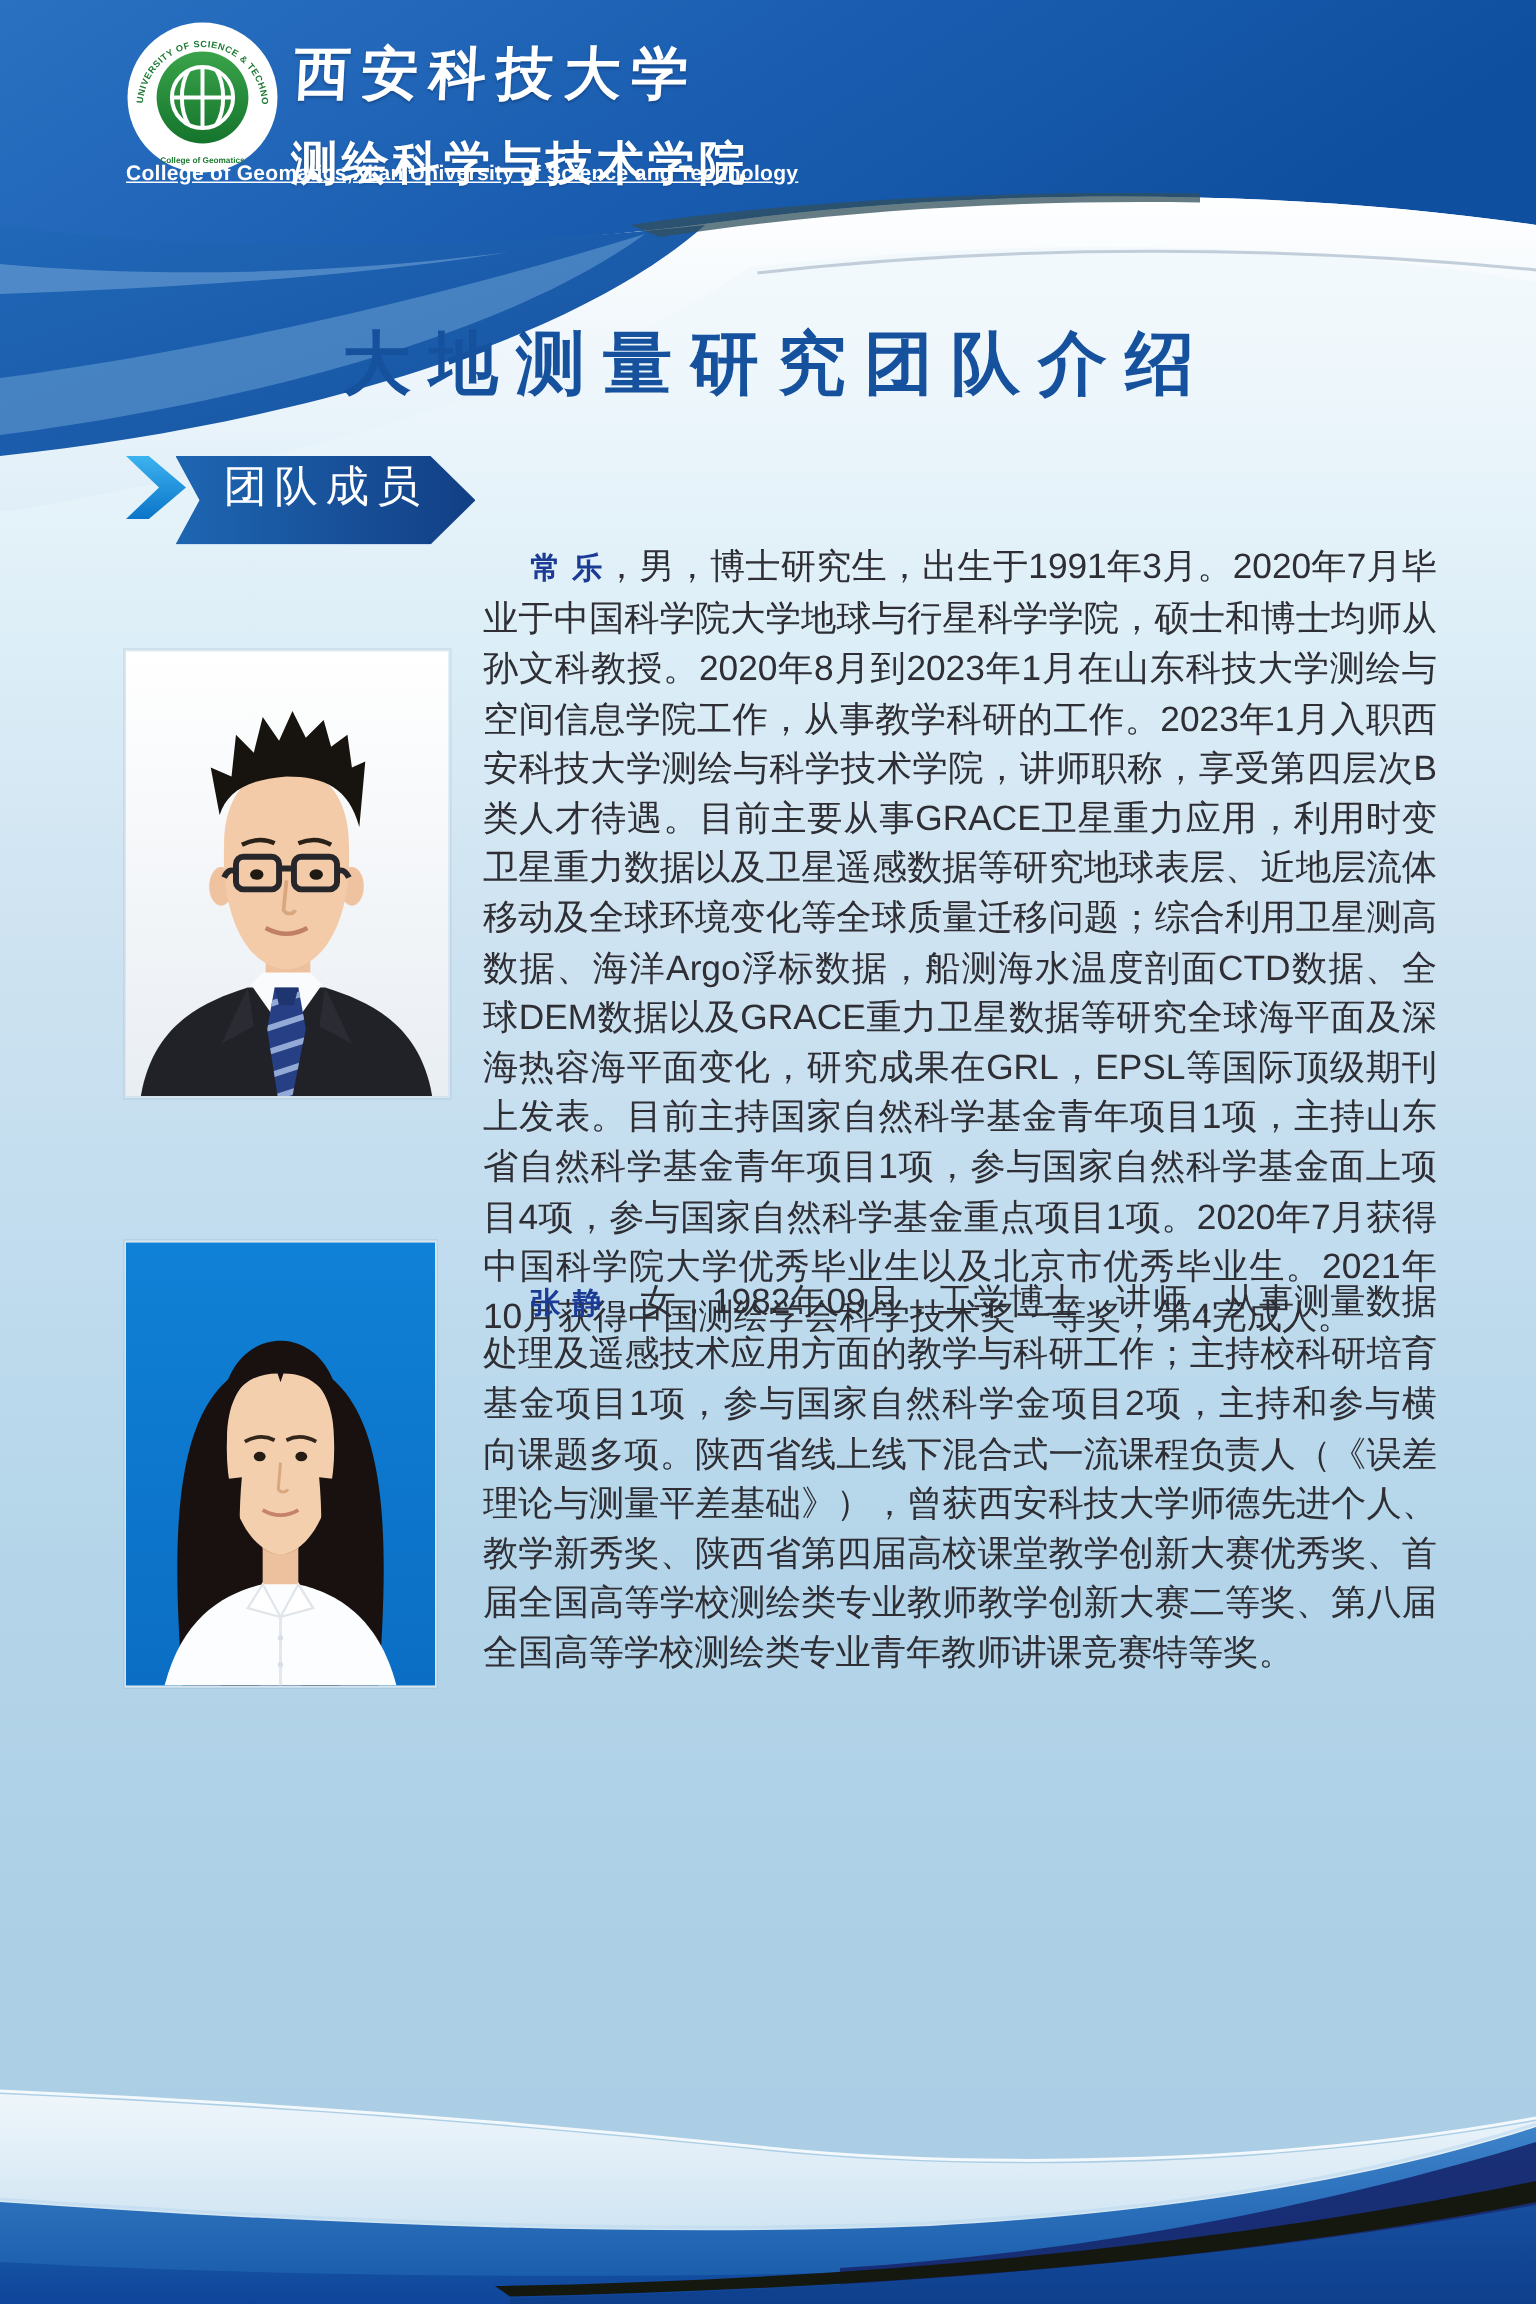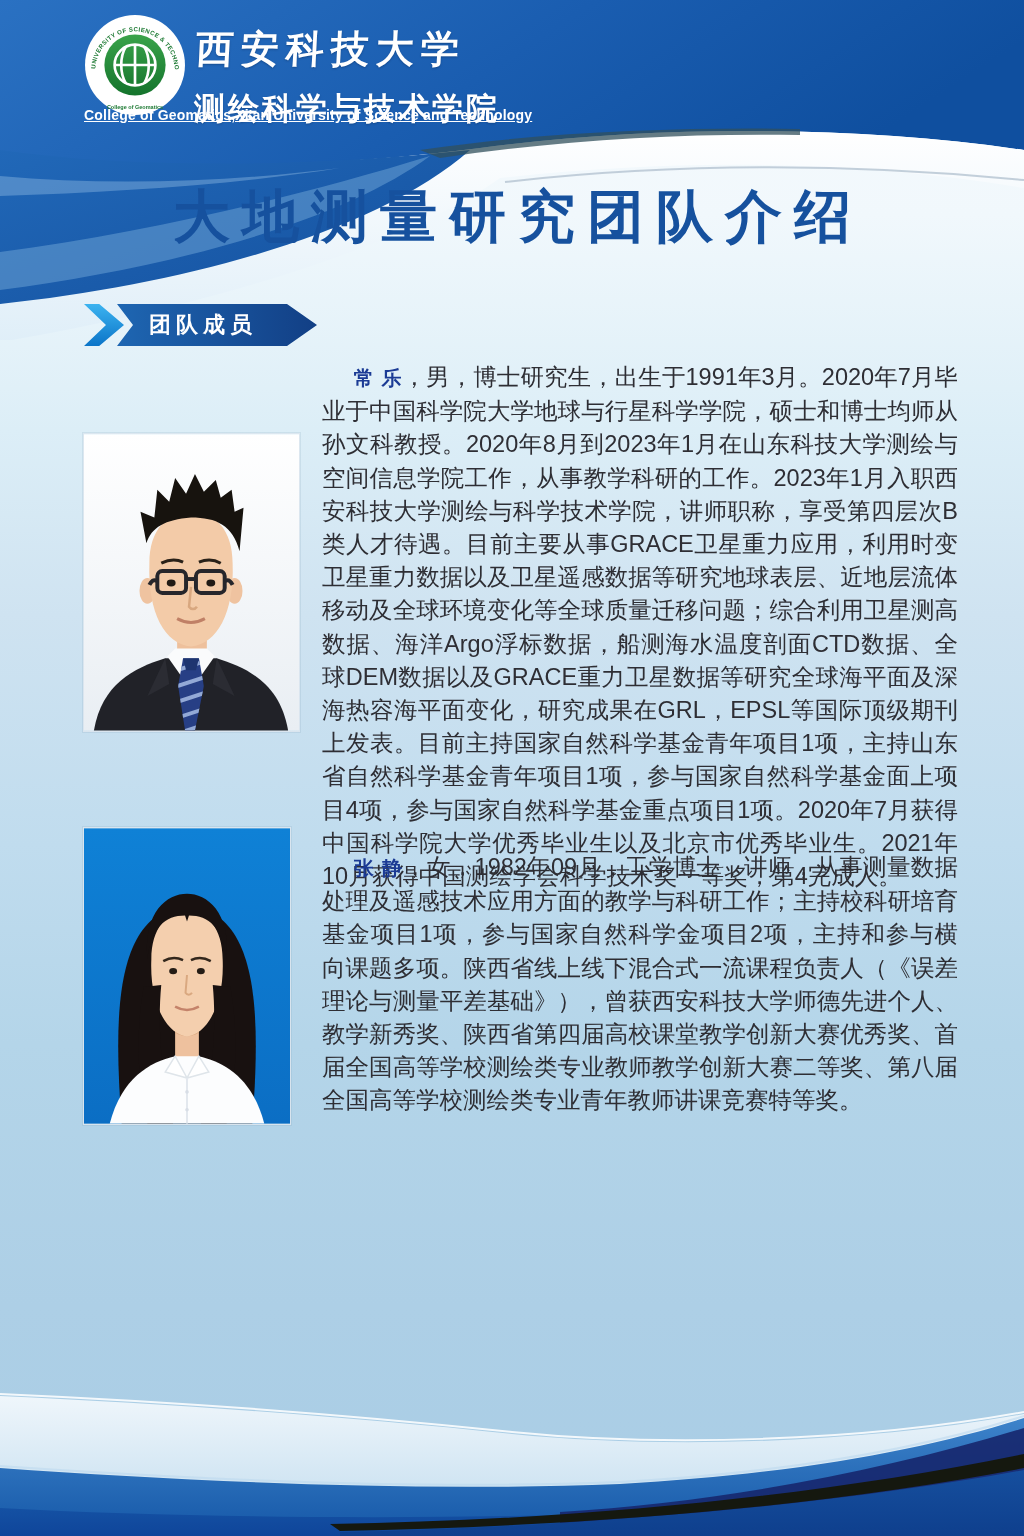--- a/index.html
+++ b/index.html
@@ -25,36 +25,36 @@
     position:absolute;left:194px;top:88px;color:#ffffff;
     font-size:31px;font-weight:700;letter-spacing:3px;
     text-shadow:0 1px 2px rgba(0,30,70,.3);
   }
   .college-english{
     position:absolute;left:84px;top:107px;color:#ffffff;
     font-size:14px;font-weight:700;letter-spacing:.2px;text-decoration:underline;
   }
 
   .page-title{
-    position:absolute;left:0;top:179px;width:100%;margin:0;
-    text-align:center;color:#16519e;font-size:57px;font-weight:800;
+    position:absolute;left:0;top:212px;width:100%;margin:0;
+    text-align:center;color:#16519e;font-size:46px;font-weight:800;
     letter-spacing:12px;text-indent:12px;
   }
 
   .badge{position:absolute;left:84px;top:304px;height:42px;}
   .badge-chevron{
     position:absolute;left:0;top:0;width:40px;height:42px;
     background:linear-gradient(180deg,#3cb3f0,#0b74c8);
     clip-path:polygon(0% 0%, 38% 0%, 100% 50%, 38% 100%, 0% 100%, 55% 50%);
   }
   .badge-banner{
-    position:absolute;left:33px;top:0;width:200px;height:42px;
+    position:absolute;left:33px;top:0;width:200px;height:59px;
     background:linear-gradient(90deg,#1e66b2,#123f85);
     clip-path:polygon(0% 0%, 85% 0%, 100% 50%, 85% 100%, 0% 100%, 8% 50%);
-    color:#ffffff;font-size:22px;font-weight:700;letter-spacing:5px;
+    color:#ffffff;font-size:29px;font-weight:400;letter-spacing:5px;
     line-height:42px;padding-left:32px;
   }
 
   .photo{position:absolute;border:1px solid rgba(220,230,238,.9);
     box-shadow:0 0 0 1px rgba(130,160,185,.18);}
   .photo-1{left:83px;top:433px;width:217px;height:299px;}
   .photo-2{left:83px;top:827px;width:208px;height:298px;}
 
   .bio{
     position:absolute;left:322px;width:636px;margin:0;

